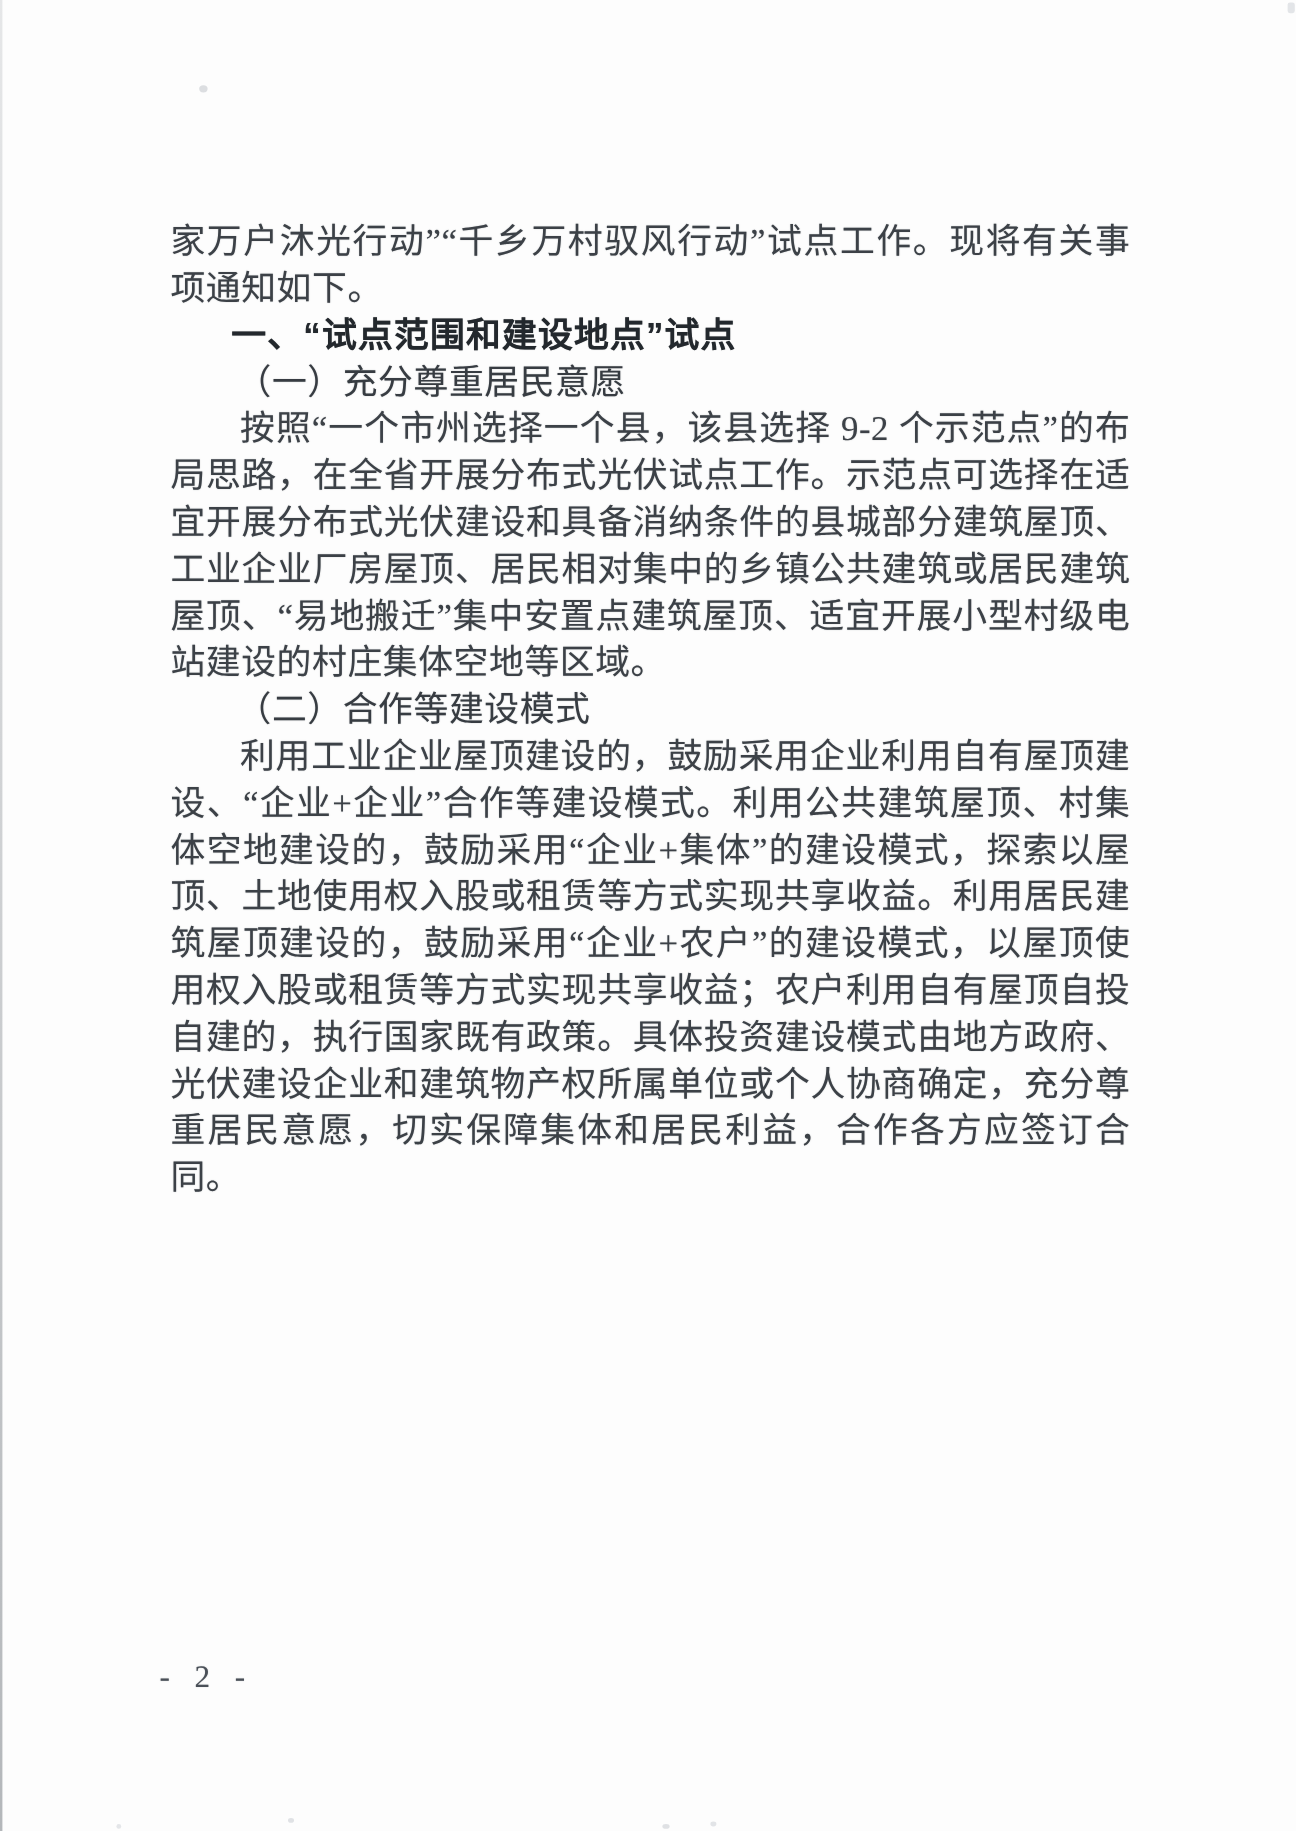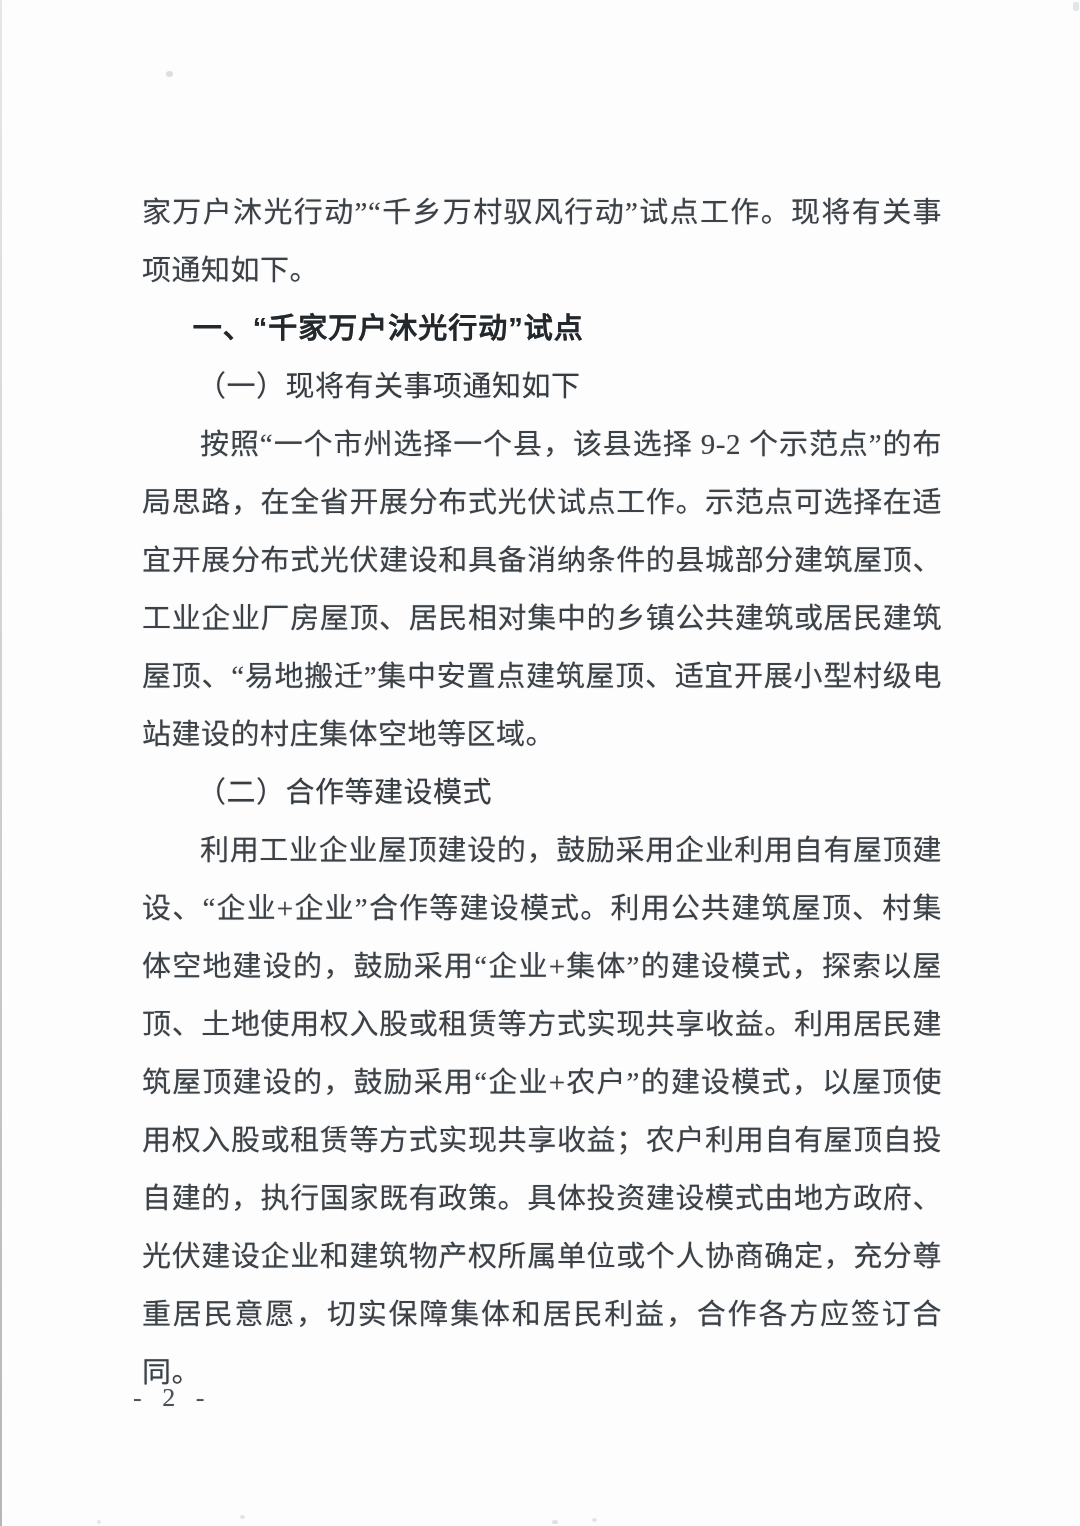--- a/index.html
+++ b/index.html
@@ -23,21 +23,21 @@
     width: 2px;
     height: 100%;
     background: linear-gradient(to bottom, rgba(160,165,170,0.25), rgba(120,126,132,0.55));
   }
   .content {
     position: absolute;
     left: 142px;
     top: 183px;
     width: 800px;
     font-size: 29px;
-    line-height: 58px;
+    line-height: 39px;
     letter-spacing: 0.5px;
     color: #3c4147;
     text-align: justify;
     text-shadow: 0 0 1px rgba(80,86,92,0.45);
   }
   .content p, .content h2, .content h3 {
     margin: 0;
     padding: 0;
     font-size: inherit;
     line-height: inherit;
@@ -92,23 +92,23 @@
   <div class="speckle sp2"></div>
   <div class="speckle sp3"></div>
   <div class="speckle sp4"></div>
   <div class="speckle sp5"></div>
   <div class="speckle sp6"></div>
 
   <div class="content">
 
     <p>家万户沐光行动”“千乡万村驭风行动”试点工作。现将有关事项通知如下。</p>
 
-    <h2 class="doc-heading">一、“千家万户沐光行动”试点</h2>
+    <h2 class="doc-heading">一、“试点范围和建设地点”试点</h2>
 
-    <h3 class="doc-subheading">（一）现将有关事项通知如下</h3>
+    <h3 class="doc-subheading">（一）充分尊重居民意愿</h3>
 
     <p class="para-indent">按照“一个市州选择一个县，该县选择 9-2 个示范点”的布局思路，在全省开展分布式光伏试点工作。示范点可选择在适宜开展分布式光伏建设和具备消纳条件的县城部分建筑屋顶、工业企业厂房屋顶、居民相对集中的乡镇公共建筑或居民建筑屋顶、“易地搬迁”集中安置点建筑屋顶、适宜开展小型村级电站建设的村庄集体空地等区域。</p>
 
     <h3 class="doc-subheading">（二）合作等建设模式</h3>
 
     <p class="para-indent">利用工业企业屋顶建设的，鼓励采用企业利用自有屋顶建设、“企业+企业”合作等建设模式。利用公共建筑屋顶、村集体空地建设的，鼓励采用“企业+集体”的建设模式，探索以屋顶、土地使用权入股或租赁等方式实现共享收益。利用居民建筑屋顶建设的，鼓励采用“企业+农户”的建设模式，以屋顶使用权入股或租赁等方式实现共享收益；农户利用自有屋顶自投自建的，执行国家既有政策。具体投资建设模式由地方政府、光伏建设企业和建筑物产权所属单位或个人协商确定，充分尊重居民意愿，切实保障集体和居民利益，合作各方应签订合同。</p>
 
   </div>
 
   <div class="page-number">- 2 -</div>

